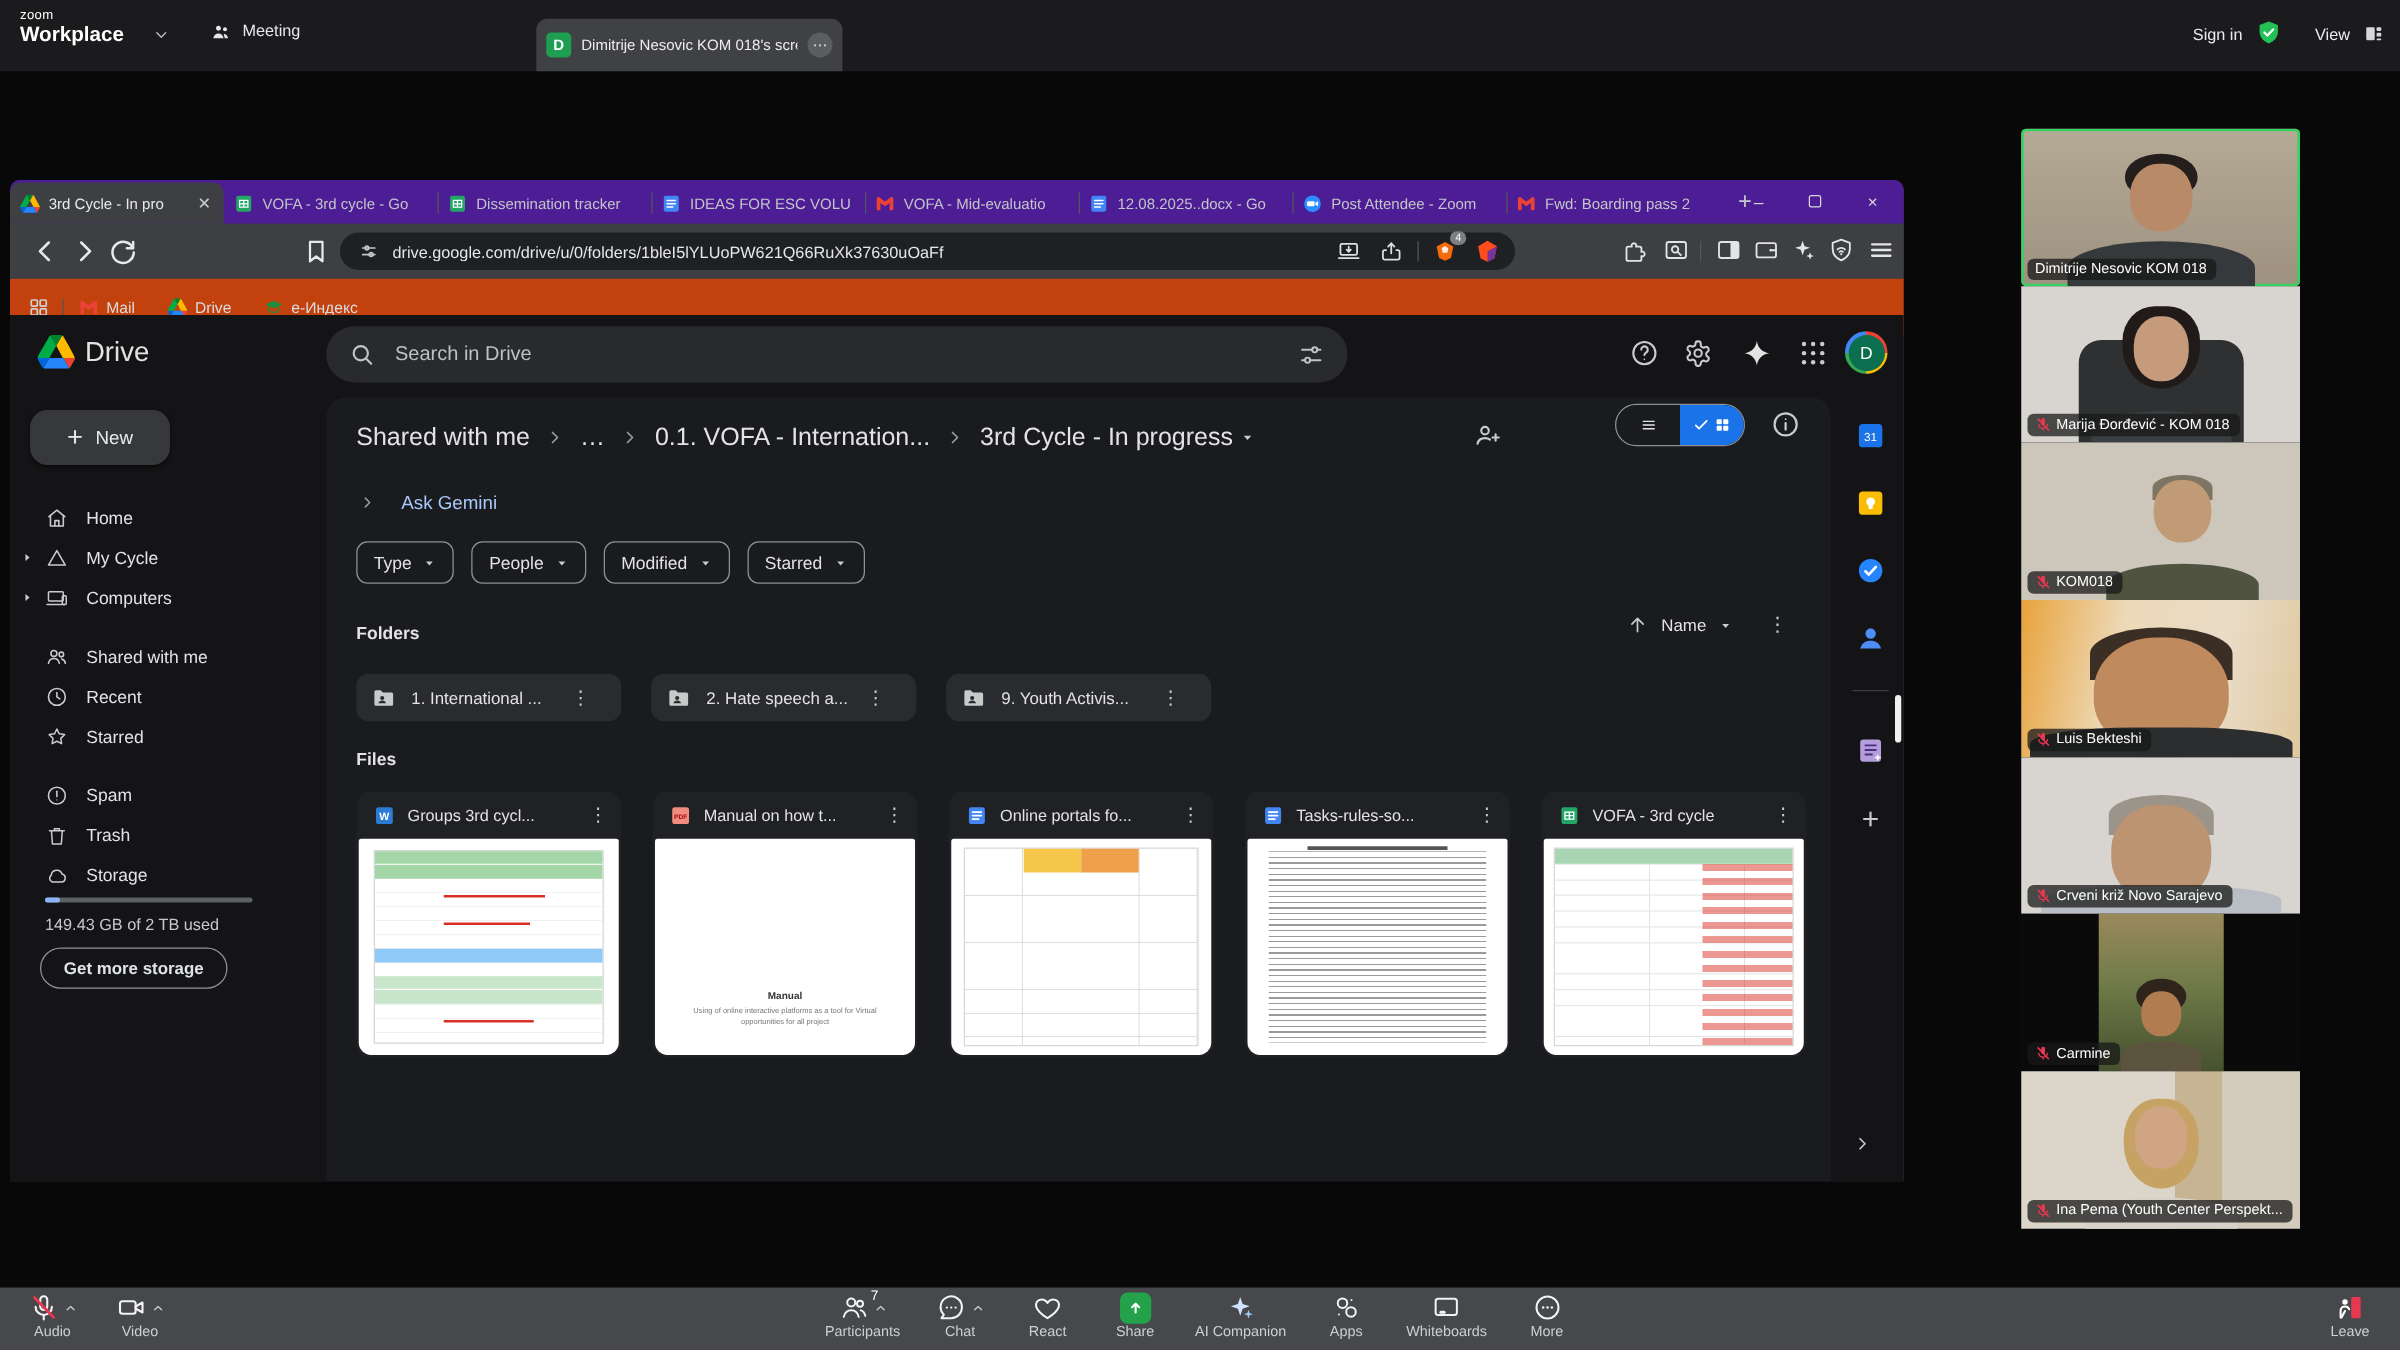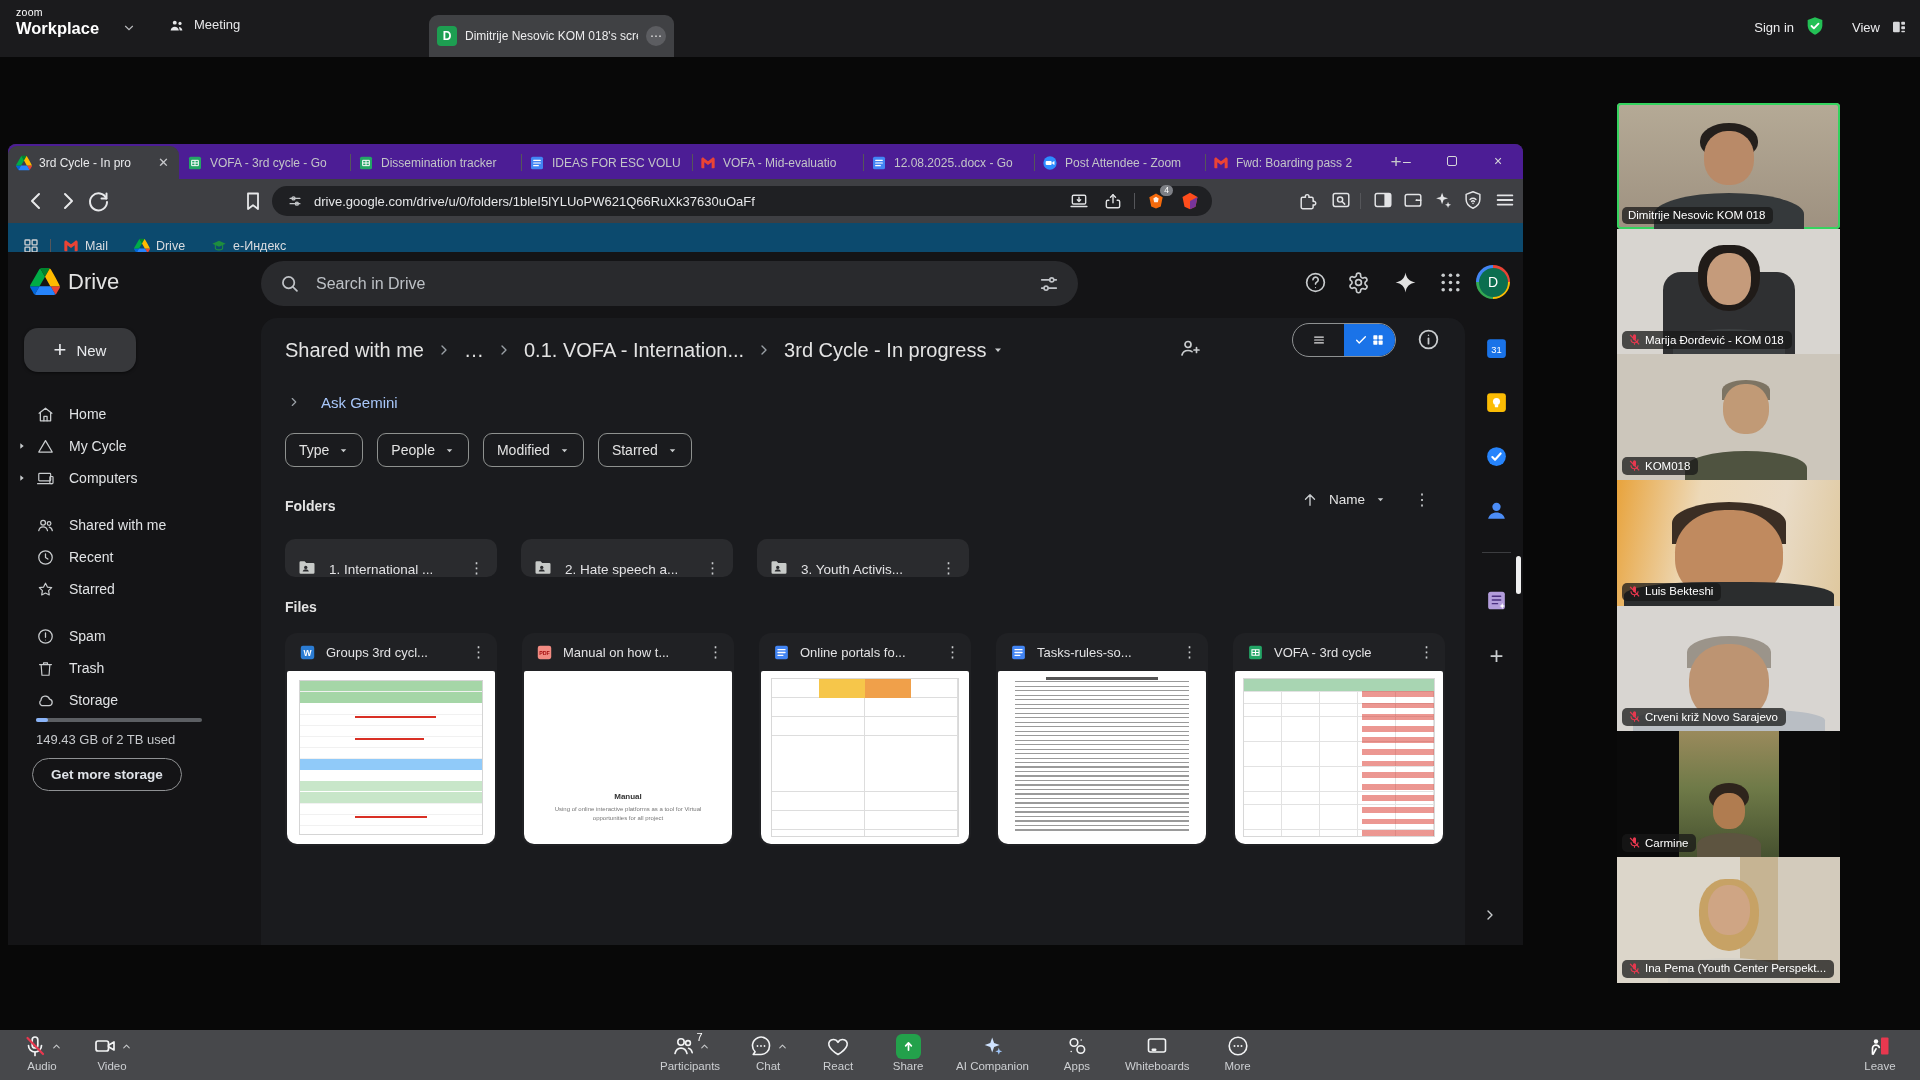--- a/index.html
+++ b/index.html
@@ -42,21 +42,21 @@
   .nav-ic{position:absolute;top:10px;width:24px;height:24px;color:#e7e8ea;}
   #urlpill{position:absolute;left:264px;top:7px;width:940px;height:30px;border-radius:15px;background:#1f2023;display:flex;align-items:center;}
   #urlpill .site{width:18px;height:18px;margin:0 10px 0 14px;color:#c3c5c8;flex:0 0 auto;}
   #urlpill .u{font-size:13px;color:#e6e7e9;white-space:nowrap;overflow:hidden;flex:1;}
   .pill-ic{width:20px;height:20px;margin:0 7px;color:#dfe0e2;flex:0 0 auto;position:relative;}
   .pill-sep{width:1px;height:16px;background:#55565a;margin:0 4px;flex:0 0 auto;}
   .rw-badge{position:absolute;top:-6px;right:-7px;background:#7d7f85;color:#fff;font-size:8.5px;border-radius:7px;padding:1px 4px;line-height:1.1;}
   .tb-ic{position:absolute;top:10px;width:22px;height:22px;color:#e3e4e6;}
   .tb-sep{position:absolute;top:14px;width:1px;height:16px;background:#55565a;}
 
-  #bookmarksbar{position:absolute;left:0;top:79px;width:100%;height:46px;background:#0c4a6e;display:flex;align-items:center;}
+  #bookmarksbar{position:absolute;left:0;top:79px;width:100%;height:46px;background:#c2410c;display:flex;align-items:center;}
   .bm-grid{width:18px;height:18px;color:#cfd1d4;margin:0 10px 0 14px;}
   .bm-sep{width:1px;height:15px;background:#55565a;margin-right:12px;}
   .bm{display:flex;align-items:center;gap:6px;margin-right:26px;}
   .bm .ic{width:16px;height:16px;}
   .bm .lb{font-size:12.5px;color:#dadce0;}
 
   
   #drivepage{position:absolute;left:0;top:108px;width:100%;height:693px;background:#141416;}
   #drive-header{position:absolute;left:0;top:0;width:100%;height:62px;}
   #dlogo{position:absolute;left:22px;top:16px;width:30px;height:27px;}
@@ -106,21 +106,21 @@
   .chip .cc{width:11px;height:11px;color:#c9ccce;}
   .sec-head{position:absolute;left:24px;font-size:14px;font-weight:bold;color:#e3e3e3;}
   #folders-head{top:180px;}
   #files-head{top:281px;}
   #sortbox{position:absolute;left:1040px;top:172px;display:flex;align-items:center;gap:10px;color:#e3e3e3;}
   #sortbox .up{width:18px;height:18px;color:#c9ccce;}
   #sortbox .nm{font-size:13.5px;}
   #sortbox .cc{width:11px;height:11px;color:#c9ccce;}
   #sortbox .kb{font-size:16px;color:#c9ccce;margin-left:18px;letter-spacing:1px;}
   #folder-cards{position:absolute;left:24px;top:221px;display:flex;gap:24px;}
-  .fcard{width:212px;height:38px;background:#2a2b2e;border-radius:10px;display:flex;align-items:flex-end;gap:12px;padding:0 10px 0 12px;}
+  .fcard{width:212px;height:38px;background:#2a2b2e;border-radius:10px;display:flex;align-items:center;gap:12px;padding:0 22px 0 12px;}
   .fcard .ic{width:20px;height:20px;flex:0 0 auto;}
   .fcard .lb{flex:1;font-size:13.5px;color:#e3e3e5;white-space:nowrap;overflow:hidden;}
   .fcard .kb,.gcard .kb{color:#c9ccce;font-size:15px;padding:0 3px;}
   #file-cards{position:absolute;left:24px;top:315px;display:flex;gap:25px;}
   .gcard{position:relative;width:212px;height:213px;background:#202124;border-radius:12px;}
   .gcard .hd{position:absolute;left:0;top:0;right:0;height:38px;display:flex;align-items:center;gap:10px;padding:0 8px 0 14px;}
   .gcard .hd .ic{width:17px;height:17px;flex:0 0 auto;}
   .gcard .hd .lb{flex:1;font-size:13px;color:#e3e3e5;white-space:nowrap;overflow:hidden;}
   .preview{position:absolute;left:2px;right:2px;top:38px;bottom:2px;background:#fff;border-radius:2px 2px 10px 10px;overflow:hidden;}
   .doc-sheet{position:absolute;inset:5% 6%;border:1px solid #d5d5d5;background:repeating-linear-gradient(180deg,#fff 0 6.8%,#f1f1f1 6.8% 7.3%);}
@@ -812,21 +812,21 @@
               <span class="kb">⋮</span>
             </div>
             <div class="fcard">
               <span class="ic">
                 <svg viewBox="0 0 24 24">
                   <path fill="#c7cac8" d="M3 6.5A1.5 1.5 0 0 1 4.5 5h4.6l2 2.3h8.4A1.5 1.5 0 0 1 21 8.8v9.7a1.5 1.5 0 0 1-1.5 1.5h-15A1.5 1.5 0 0 1 3 18.5z"></path>
                   <circle cx="10.5" cy="12.5" r="2" fill="#2a2b2e"></circle>
                   <path d="M6.8 17.4c.5-1.7 1.9-2.6 3.7-2.6s3.2.9 3.7 2.6z" fill="#2a2b2e"></path>
                 </svg>
               </span>
-              <span class="lb">3. Youth Activis...</span>
+              <span class="lb">9. Youth Activis...</span>
               <span class="kb">⋮</span>
             </div>
           </div>
         <div class="sec-head" id="files-head">Files</div>
         <div id="file-cards">
             <div class="gcard">
               <div class="hd">
                 <span class="ic">
                   <svg viewBox="0 0 24 24">
                     <rect x="2.5" y="2.5" width="19" height="19" rx="3" fill="#2b7cd3"></rect>

